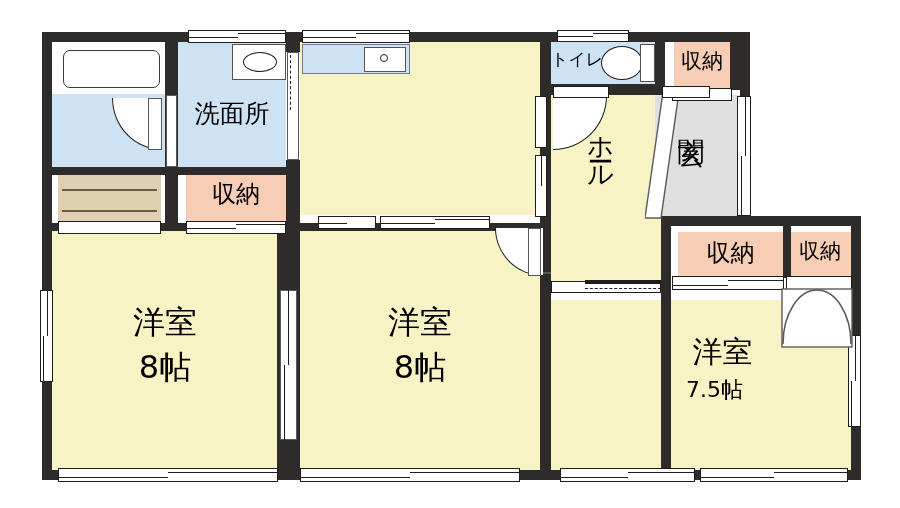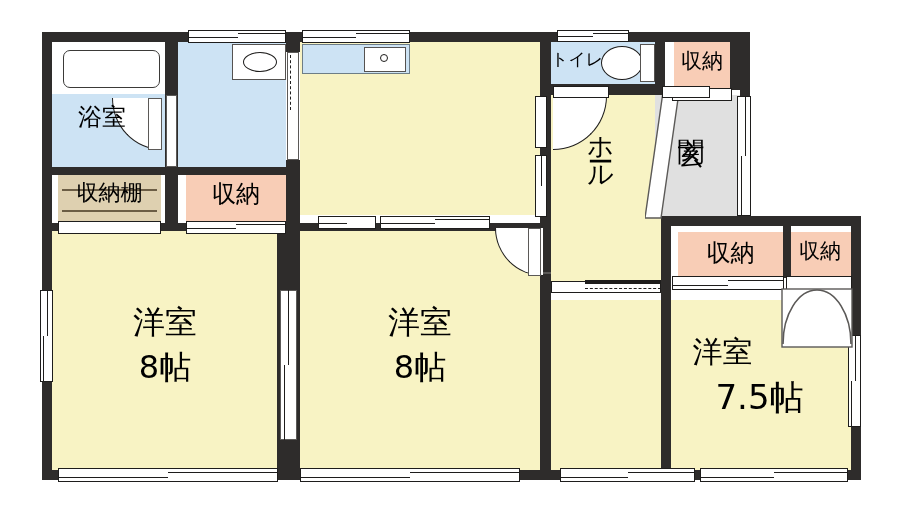--- a/index.html
+++ b/index.html
@@ -309,38 +309,37 @@
   <div class="sash-v" style="left:541px; top:155px; height:31px;"></div>
 
   <div class="opening" style="left:318px; top:216px; width:58px; height:13px;"></div>
   <div class="sash-h" style="left:318px; top:223px; width:29px;"></div>
   <div class="opening" style="left:380px; top:216px; width:110px; height:13px;"></div>
   <div class="sash-h" style="left:380px; top:223px; width:55px;"></div>
   <div class="sash-h" style="left:435px; top:219px; width:55px;"></div>
 
   <div class="opening" style="left:58px; top:221px; width:103px; height:13px;"></div>
 
-  <div class="label" style="left:52px; top:104px; width:100px; font-size:24px;">浴室</div>
-
+
+  <div class="label" style="left:180px; top:100px; width:104px; font-size:25px;">洗面所</div>
 
 
   <div class="label" style="left:551px; top:50px; width:52px; font-size:17px;">トイレ</div>
 
   <div class="label vert" style="left:588px; top:118px; font-size:26px;">ホール</div>
 
   <div class="label vert" style="left:678px; top:118px; font-size:27px;">玄関</div>
 
   <div class="label" style="left:60px; top:305px; width:210px; font-size:32px;">洋室</div>
   <div class="label" style="left:60px; top:350px; width:210px; font-size:32px;">8帖</div>
 
   <div class="label" style="left:310px; top:305px; width:220px; font-size:32px;">洋室</div>
   <div class="label" style="left:310px; top:350px; width:220px; font-size:32px;">8帖</div>
 
   <div class="label" style="left:625px; top:335px; width:195px; font-size:30px;">洋室</div>
-  <div class="label" style="left:662px; top:378px; width:195px; font-size:34px;">7.5帖</div>
-
-  <div class="label" style="left:58px; top:181px; width:103px; font-size:22px;">収納棚</div>
+  <div class="label" style="left:617px; top:378px; width:195px; font-size:22px;">7.5帖</div>
+
   <div class="label" style="left:186px; top:181px; width:100px; font-size:24px;">収納</div>
   <div class="label" style="left:674px; top:50px; width:56px; font-size:21px;">収納</div>
   <div class="label" style="left:678px; top:240px; width:105px; font-size:24px;">収納</div>
   <div class="label" style="left:789px; top:240px; width:62px; font-size:21px;">収納</div>
 
 </div>
 
 </body></html>

